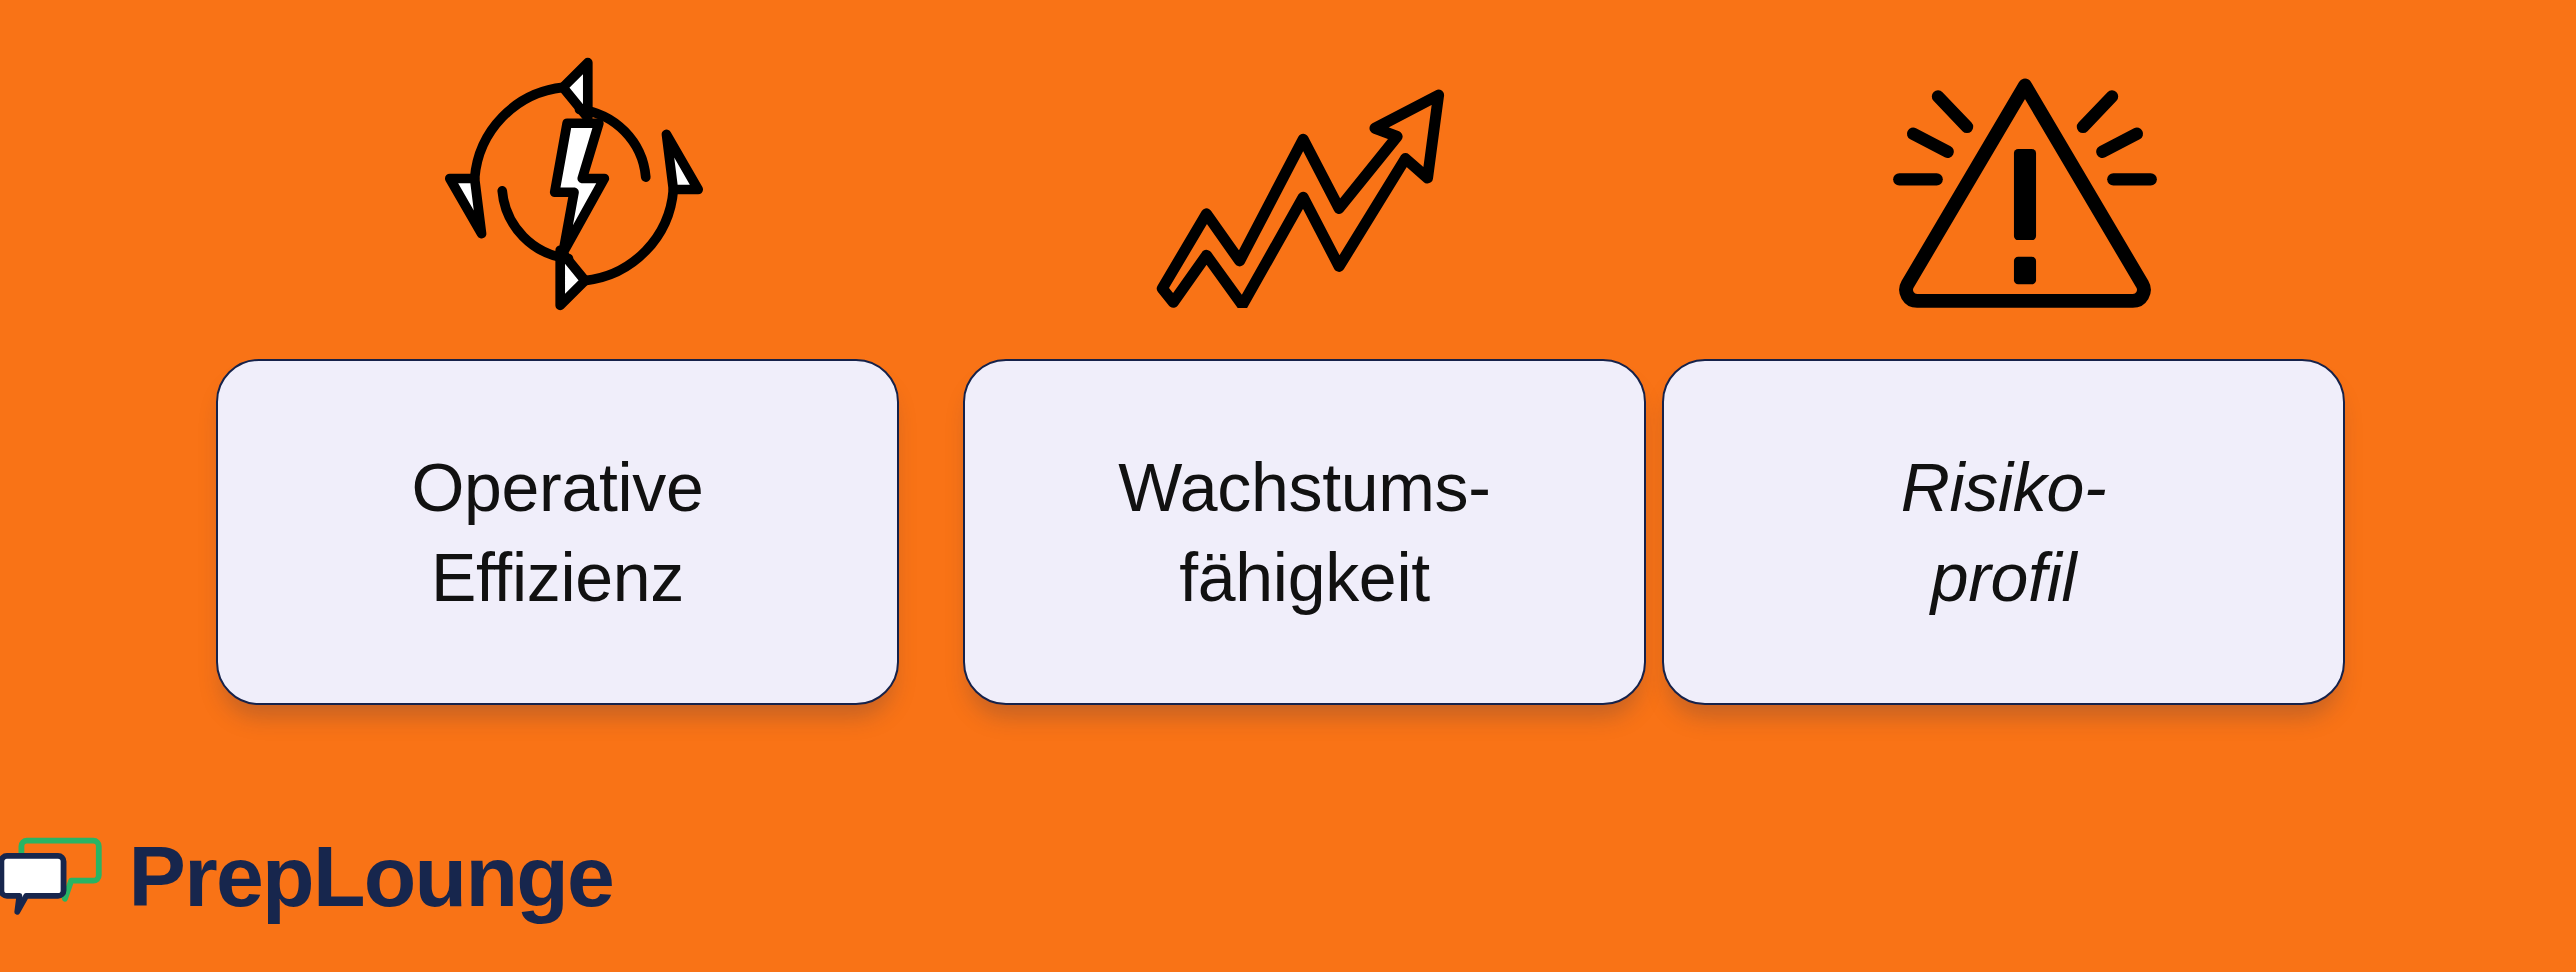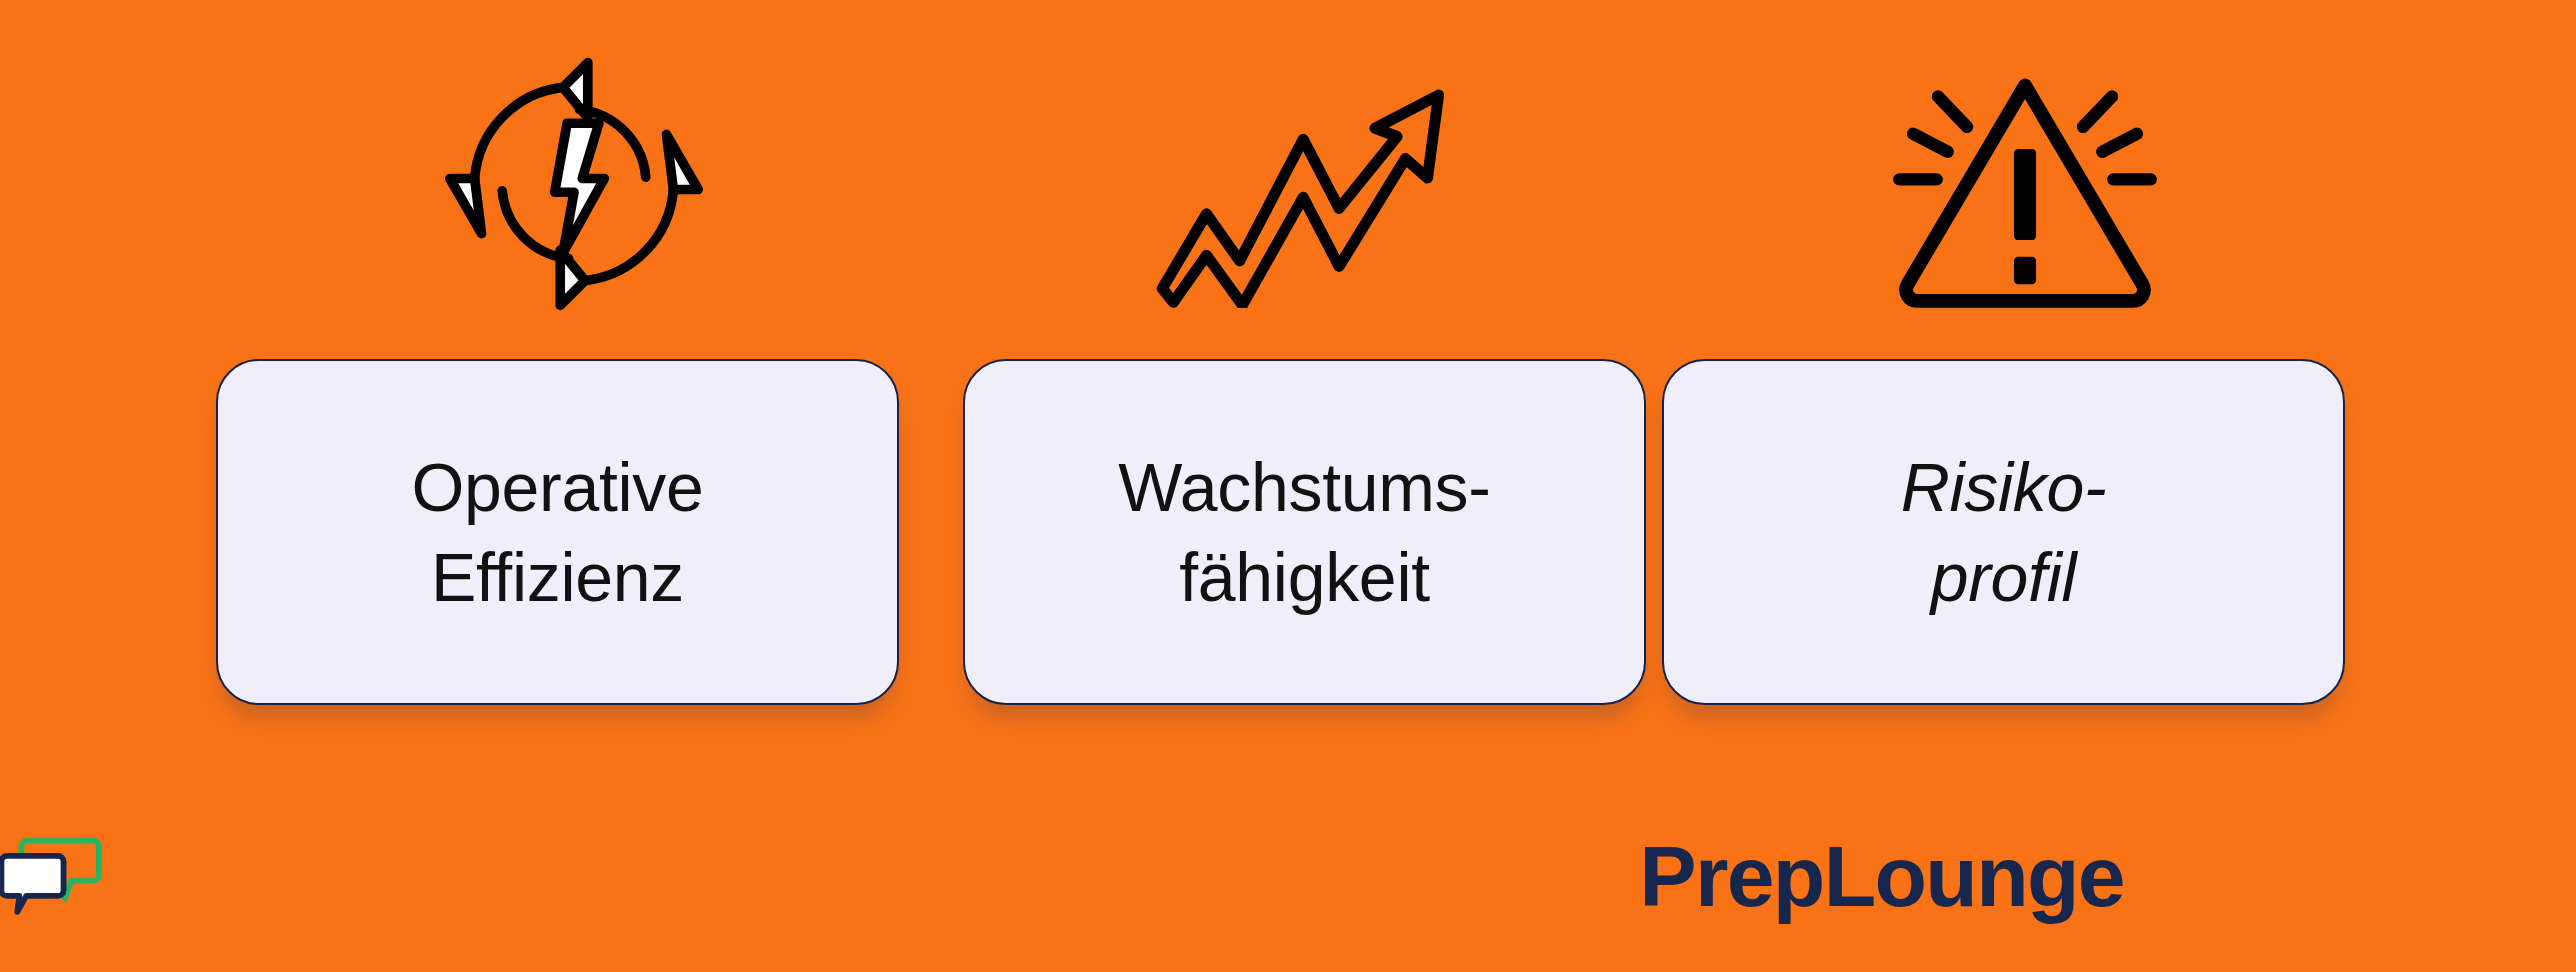--- a/index.html
+++ b/index.html
@@ -85,21 +85,21 @@
 
   
   .brand {
     position: absolute;
     left: 0;
     top: 820px;
     width: 2124px;
     height: 111px;
     display: flex;
     align-items: center;
-    justify-content: space-between;
+    justify-content: flex-start;
     gap: 23.5px;
   }
   .brand-mark { display: block; flex: 0 0 auto; }
   .brand-word {
     font-size: 86px;
     line-height: 1;
     font-weight: 600;
     color: #17264d;
     letter-spacing: -1.7px;
     white-space: nowrap;

